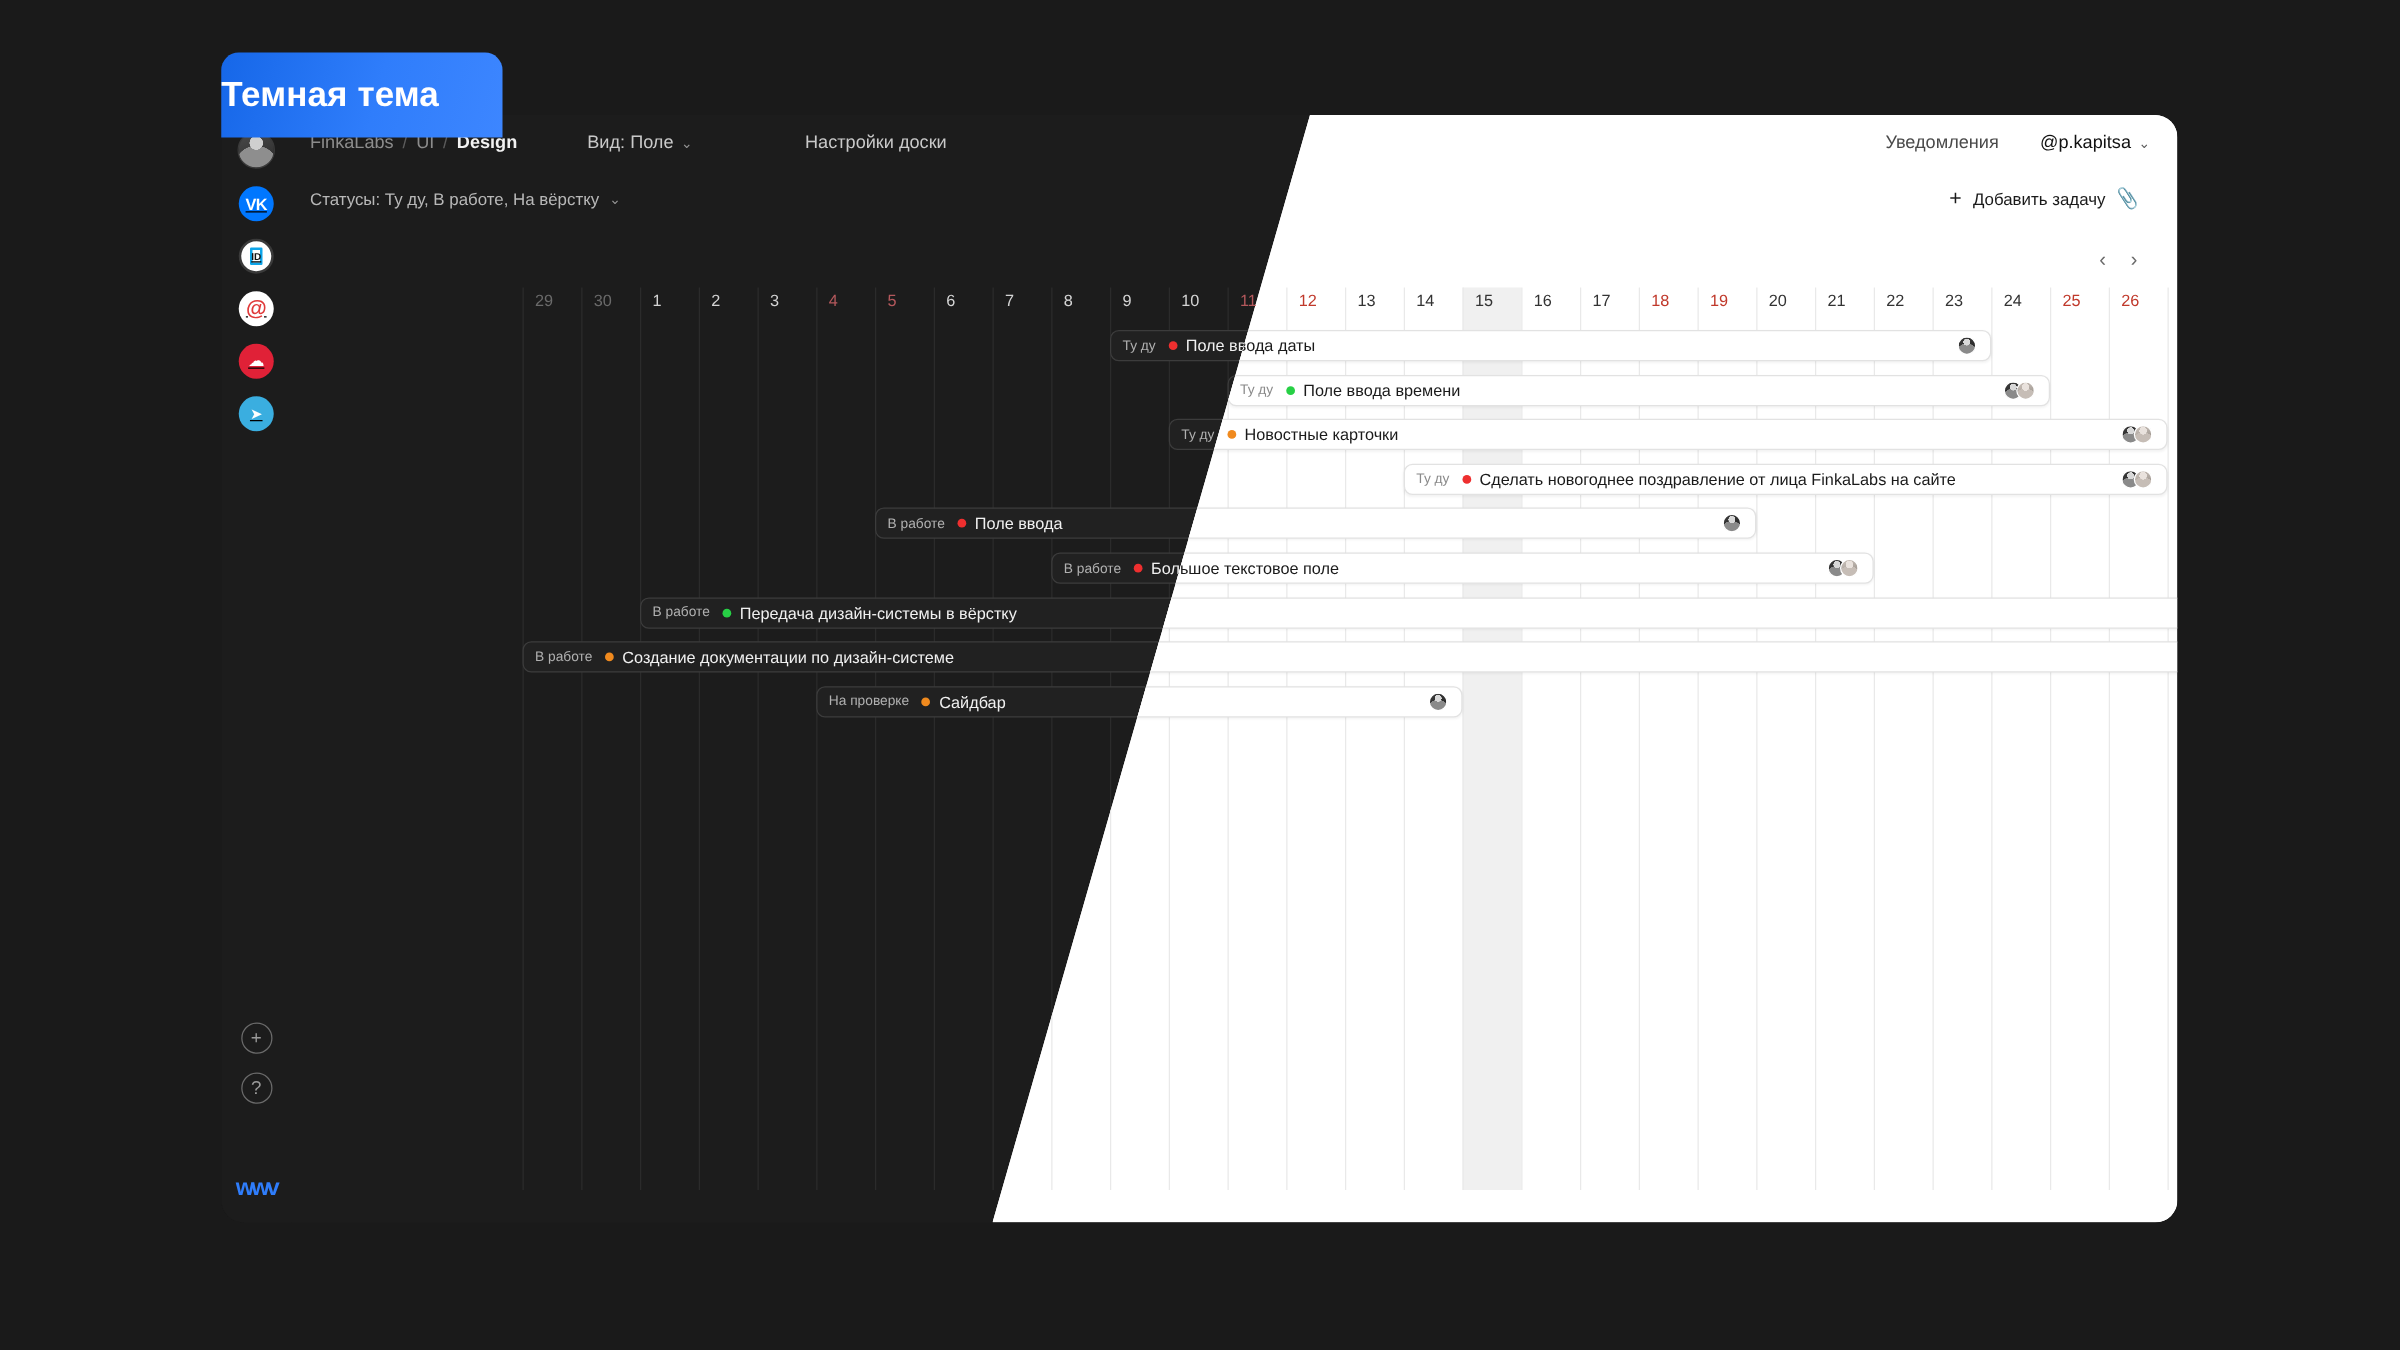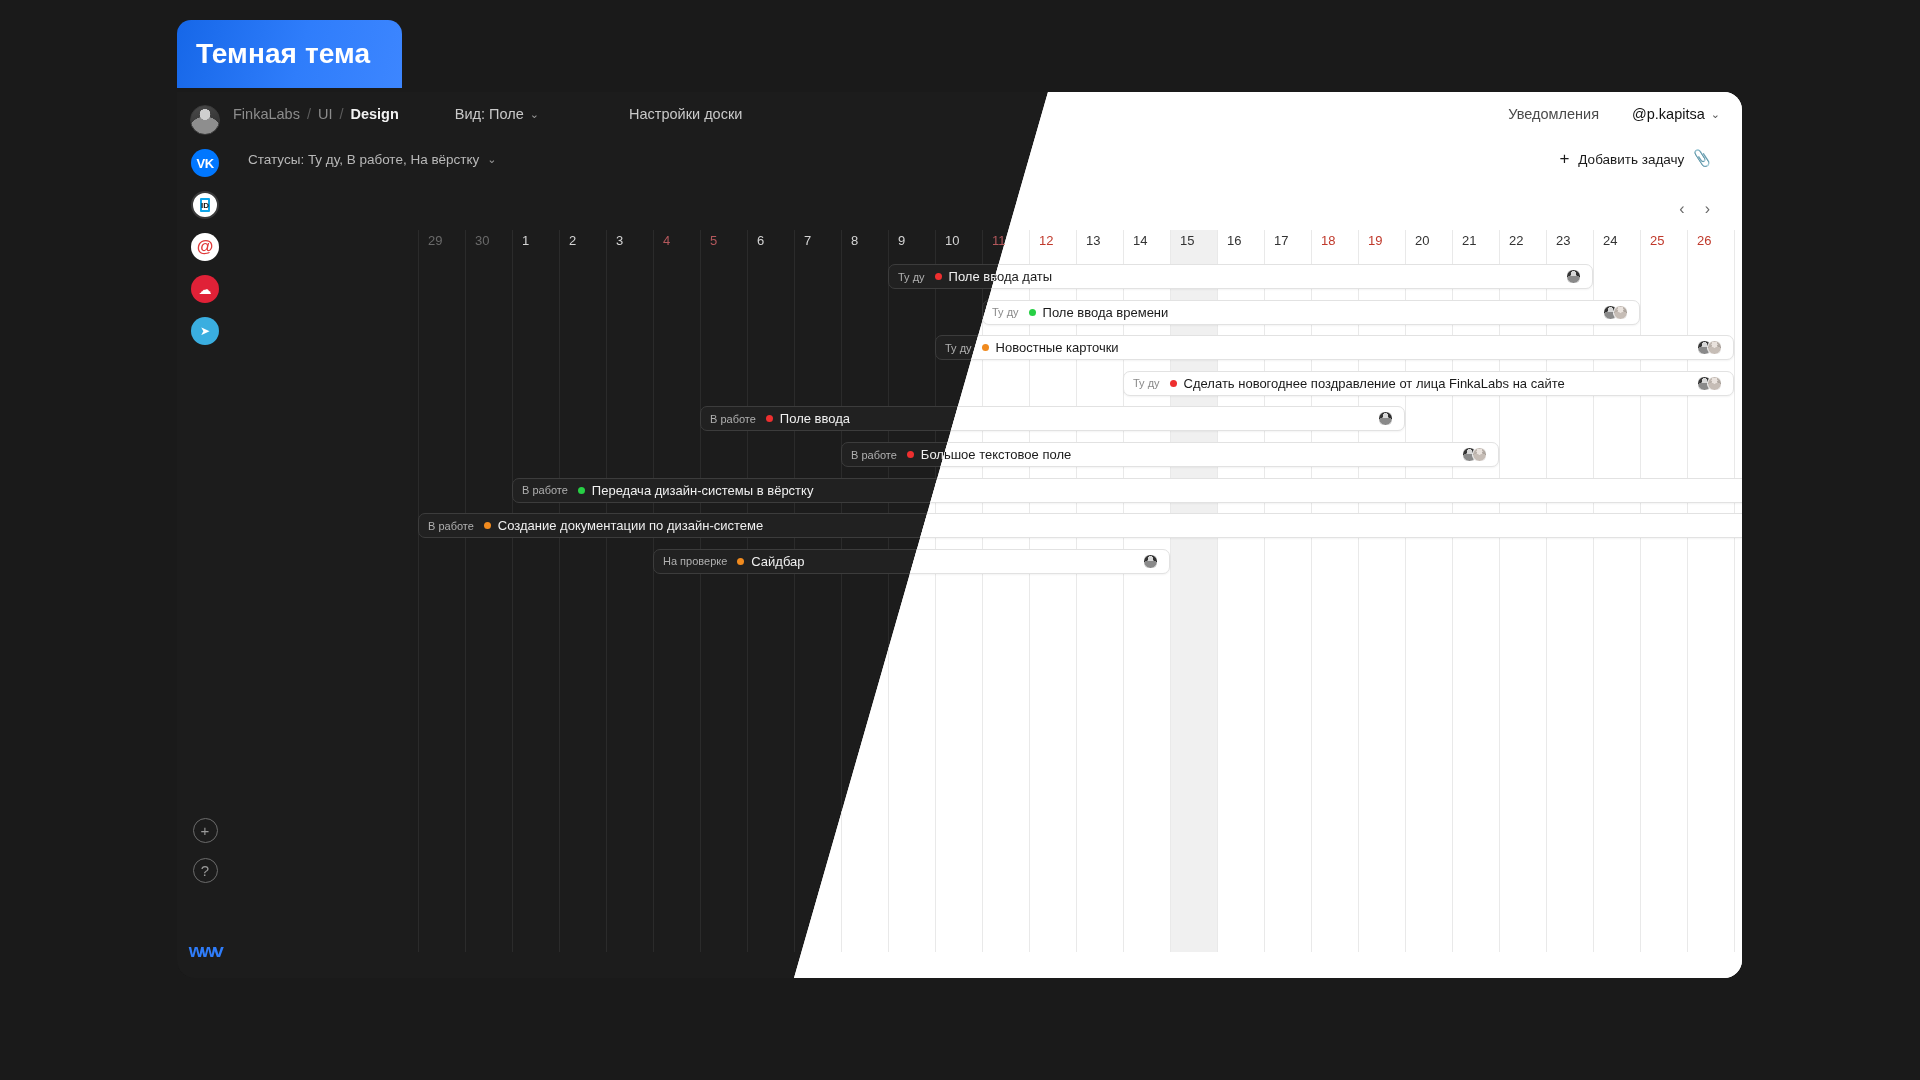--- a/index.html
+++ b/index.html
@@ -9,26 +9,25 @@
     background: #1a1a1a;
     font-family: "Liberation Sans", "DejaVu Sans", sans-serif;
     overflow: hidden;
   }
 
   
   #page { position: relative; width: 1920px; height: 1080px; background: #1a1a1a; }
 
   
   .theme-tab {
-    position: absolute; left: 177px; top: 20px;
+    position: absolute; left: 177px; top: 42px;
     width: 225px; height: 68px;
     border-radius: 14px 14px 0 0;
     background: linear-gradient(105deg, #1667e8 0%, #2f7dfb 55%, #3d86ff 100%);
     display: flex; align-items: center;
-    padding-left: 19px;
     z-index: 30;
   }
   .theme-tab .label {
     color: #ffffff; font-size: 28px; font-weight: 700; letter-spacing: .1px;
   }
 
   
   .app-window {
     position: absolute; left: 177px; top: 92px;
     width: 1565px; height: 886px;
@@ -45,21 +44,21 @@
     -webkit-clip-path: polygon(871px 0, 1565px 0, 1565px 886px, 617px 886px);
     clip-path: polygon(871px 0, 1565px 0, 1565px 886px, 617px 886px);
     z-index: 20;
     pointer-events: none;
   }
 
   
   .rail {
     position: absolute; left: 0; top: 0; width: 56px; height: 886px;
     background: #1c1c1c; z-index: 15;
-    display: flex; flex-direction: column; align-items: center;
+    display: flex; flex-direction: column; align-items: center; text-decoration: underline;
   }
   .rail-avatar {
     width: 30px; height: 30px; border-radius: 50%; margin-top: 13px;
     background:
       radial-gradient(circle at 50% 30%, #cfcfcf 0 22%, transparent 23%),
       radial-gradient(circle at 50% 100%, #8e8e8e 0 55%, transparent 56%),
       linear-gradient(160deg, #4a4a4a, #2a2a2a);
     border: 1px solid #3a3a3a;
   }
   .rail-icon {
@@ -89,21 +88,21 @@
     display: flex; align-items: center; justify-content: center;
     font-size: 15px; margin-bottom: 15px; background: transparent;
   }
   .rail-logo { color: #2f7dfb; font-size: 19px; letter-spacing: -2.5px; font-weight: 700; margin-top: 42px; }
 
   
   .topbar {
     position: absolute; left: 56px; top: 0; right: 0; height: 44px;
     display: flex; align-items: center; z-index: 16;
   }
-  .breadcrumb { font-size: 14.5px; color: #8c8c8c; display: flex; gap: 7px; align-items: center; }
+  .breadcrumb { margin-left: 15px; font-size: 14.5px; color: #8c8c8c; display: flex; gap: 7px; align-items: center; }
   .breadcrumb .crumb { color: #8c8c8c; }
   .breadcrumb .crumb.active { color: #f2f2f2; font-weight: 700; }
   .breadcrumb .sep { color: #5c5c5c; }
   .topbar-item { font-size: 14.5px; color: #c9c9c9; display: flex; align-items: center; gap: 6px; }
   .view-select { margin-left: 56px; }
   .board-settings { margin-left: 90px; }
   .topbar-right { margin-left: auto; display: flex; align-items: center; gap: 33px; padding-right: 22px; }
   .chev { font-size: 11px; color: #9a9a9a; }
 
   

